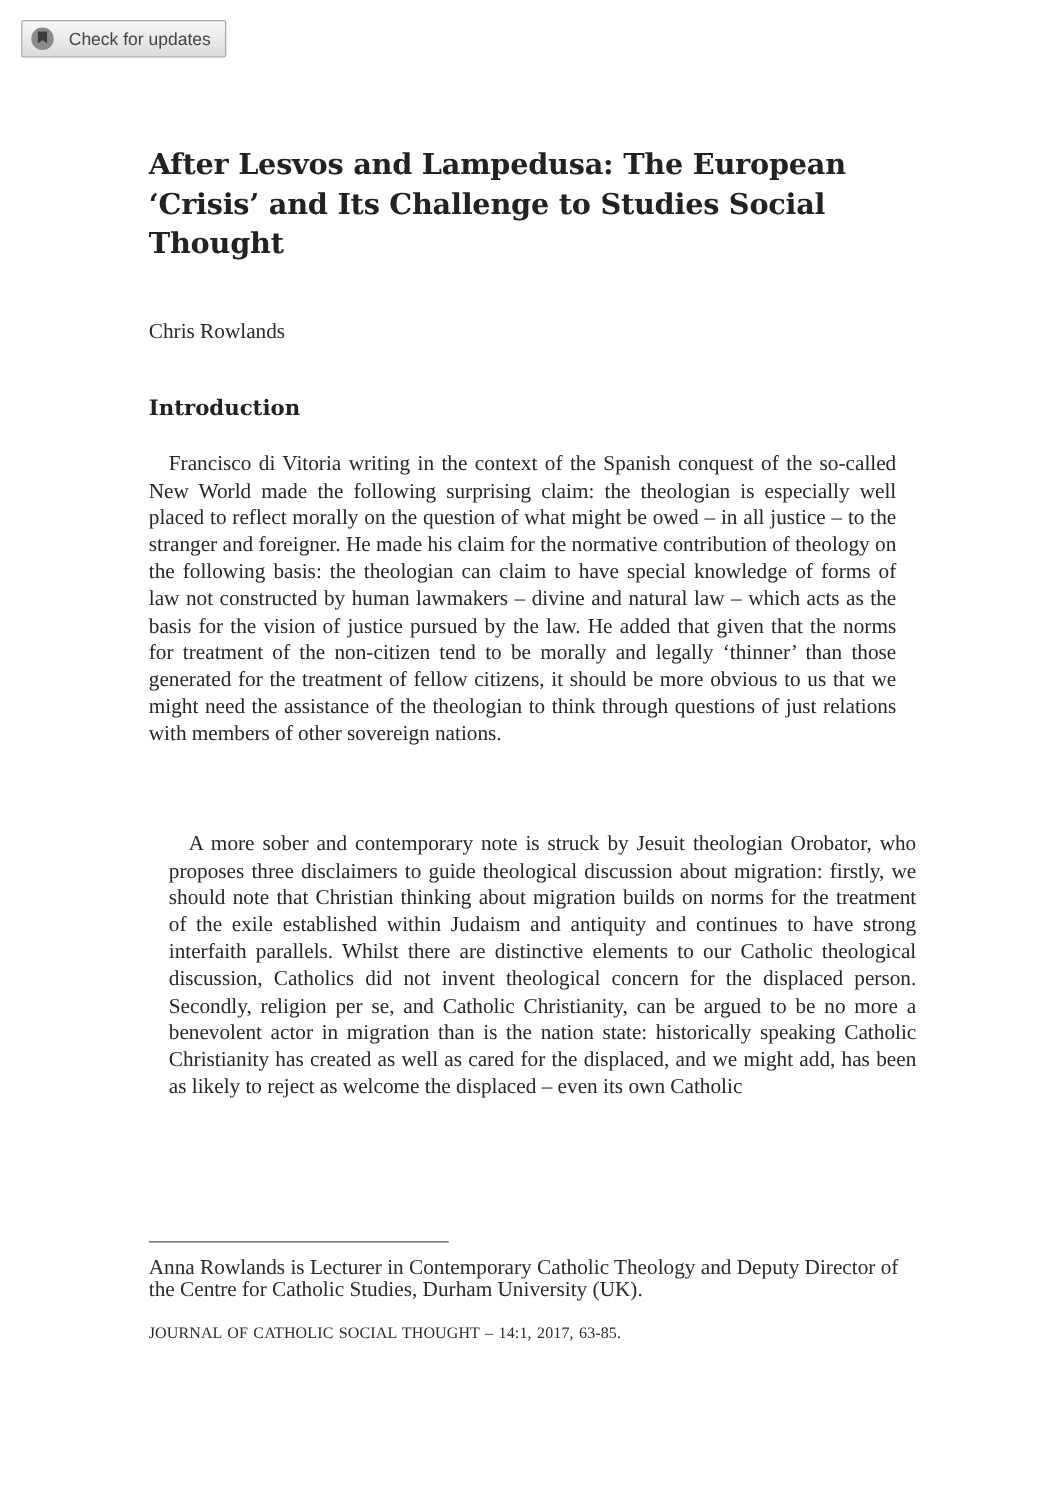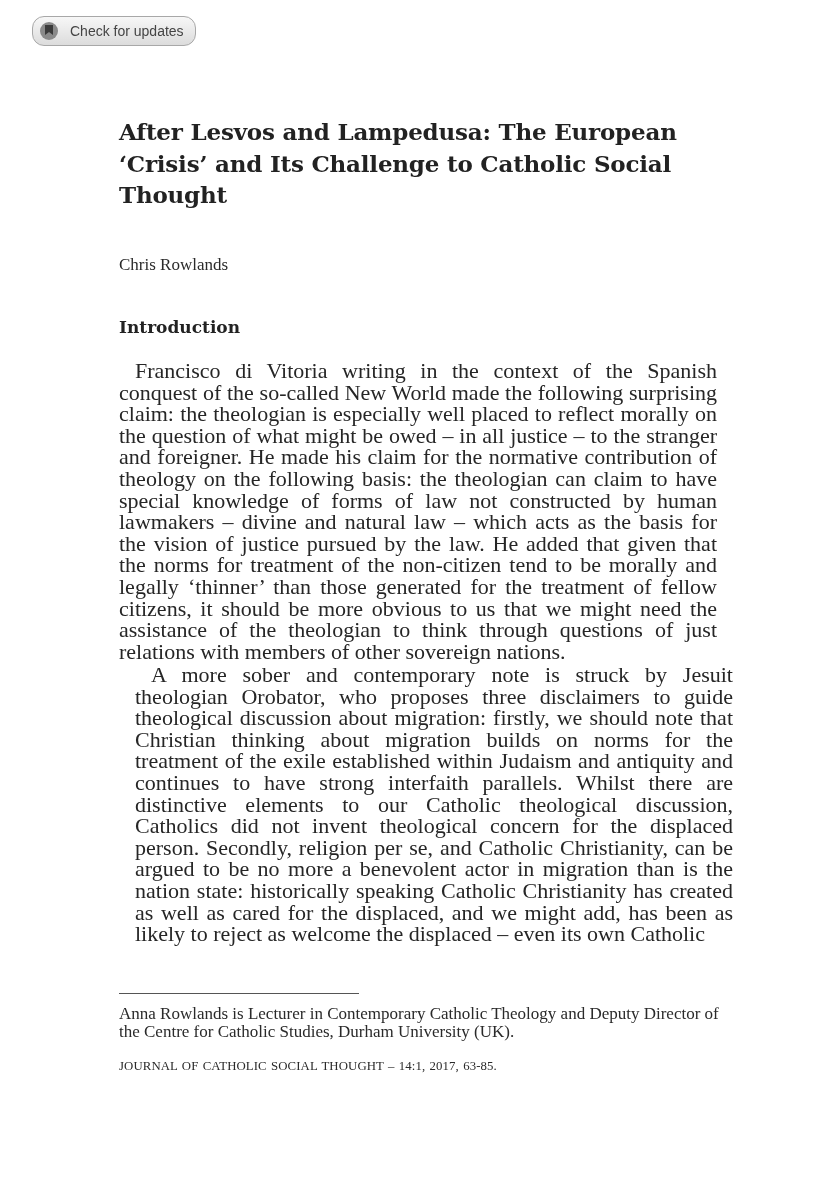--- a/index.html
+++ b/index.html
@@ -1,22 +1,22 @@
 <!DOCTYPE html>
 <html><head>
 <meta charset="utf-8">
 <style>
   html, body { margin: 0; padding: 0; }
   body {
     width: 840px; height: 1200px; background: #ffffff; position: relative; overflow: hidden;
     font-family: "DejaVu Serif", "Liberation Serif", serif; color: #222;
   }
   .update-btn {
-    position: absolute; left: 32px; top: 16px; width: 164px; height: 30px;
-    box-sizing: border-box; border: 1px solid #a8a8a8; border-radius: 12px;
+    position: absolute; left: 17px; top: 16px; width: 164px; height: 30px;
+    box-sizing: border-box; border: 1px solid #a8a8a8; border-radius: 2px;
     background: linear-gradient(#f7f7f7, #dcdcdc);
     display: flex; align-items: center; cursor: pointer;
     font-family: "Liberation Sans", sans-serif; font-size: 14px; color: #444;
   }
   .update-btn .icon {
     width: 18px; height: 18px; border-radius: 50%; background: #8a8a8a;
     margin-left: 7px; margin-right: 12px; position: relative;
   }
   .update-btn .icon::after {
     content: ""; position: absolute; left: 5px; top: 3px; width: 8px; height: 10px;
@@ -32,21 +32,21 @@
   .author {
     position: absolute; left: 119px; top: 255px; margin: 0;
     font-size: 16px; color: #2a2a2a; font-family: "Liberation Serif", serif; font-size: 17px;
   }
   .heading {
     position: absolute; left: 119px; top: 317px; margin: 0;
     font-weight: bold; font-size: 17px; font-family: "DejaVu Serif", serif; color: #222; text-align: right;
   }
   .body-text {
     position: absolute; left: 119px; width: 598px; margin: 0;
-    font-family: "Liberation Serif", serif; font-size: 22px; line-height: 21.6px;
+    font-family: "Liberation Serif", serif; font-size: 17px; line-height: 21.6px;
     text-align: justify; text-indent: 16px; color: #262626;
     hyphens: manual;
   }
   .p1 { top: 360px; }
   .p2 { top: 664px; margin-left: 16px; }
   .footnote-rule {
     position: absolute; left: 119px; top: 993px; width: 240px; height: 0;
     border-top: 1px solid #555;
   }
   .footnote {
@@ -60,21 +60,21 @@
   }
 </style>
 </head>
 <body>
 
 <div class="update-btn">
   <span class="icon"></span>
   <span class="label">Check for updates</span>
 </div>
 
-<h1 class="title">After Lesvos and Lampedusa: The European ‘Crisis’ and Its Challenge to Catholic Social Thought</h1>
+<h1 class="title">After Lesvos and Lampedusa: The European ‘Crisis’ and Its Challenge to Studies Social Thought</h1>
 
 <p class="author">Chris Rowlands</p>
 
 <h2 class="heading">Introduction</h2>
 
 <p class="body-text p1">Francisco di Vitoria writing in the context of the Spanish conquest of the so-called New World made the following surprising claim: the theologian is especially well placed to reflect morally on the question of what might be owed – in all justice – to the stranger and foreigner. He made his claim for the normative contribution of theology on the following basis: the theologian can claim to have special knowledge of forms of law not constructed by human lawmakers – divine and natural law – which acts as the basis for the vision of justice pur­sued by the law. He added that given that the norms for treatment of the non-citizen tend to be morally and legally ‘thinner’ than those generated for the treatment of fellow citizens, it should be more obvious to us that we might need the assistance of the theologian to think through questions of just relations with members of other sovereign nations.</p>
 
 <p class="body-text p2">A more sober and contemporary note is struck by Jesuit theologian Orobator, who proposes three disclaimers to guide theological discus­sion about migration: firstly, we should note that Christian think­ing about migration builds on norms for the treatment of the exile established within Judaism and antiquity and continues to have strong interfaith parallels. Whilst there are distinctive elements to our Catholic theological discussion, Catholics did not invent theological concern for the displaced person. Secondly, religion per se, and Catholic Chris­tianity, can be argued to be no more a benevolent actor in migration than is the nation state: historically speaking Catholic Christianity has created as well as cared for the displaced, and we might add, has been as likely to reject as welcome the displaced – even its own Catholic</p>
 
 <div class="footnote-rule"></div>

